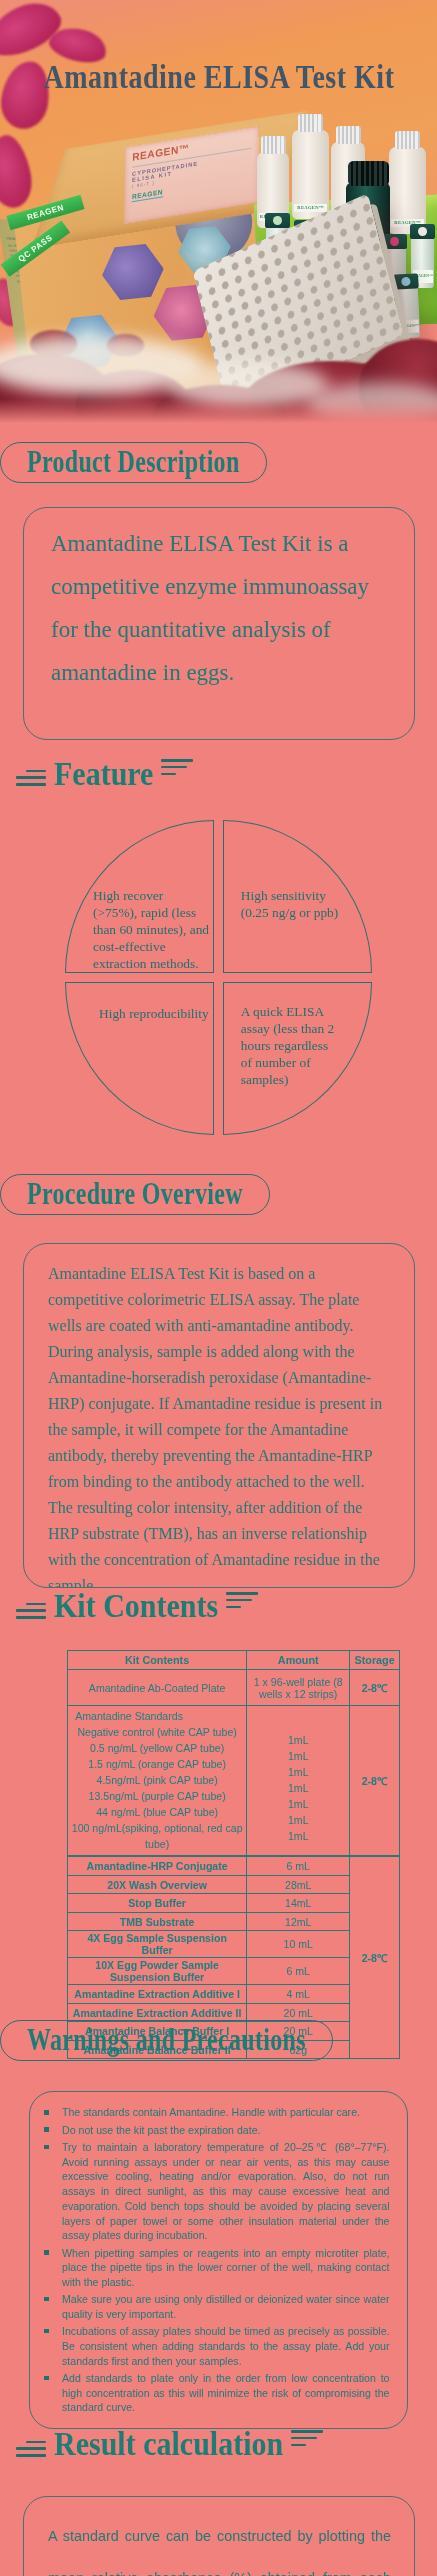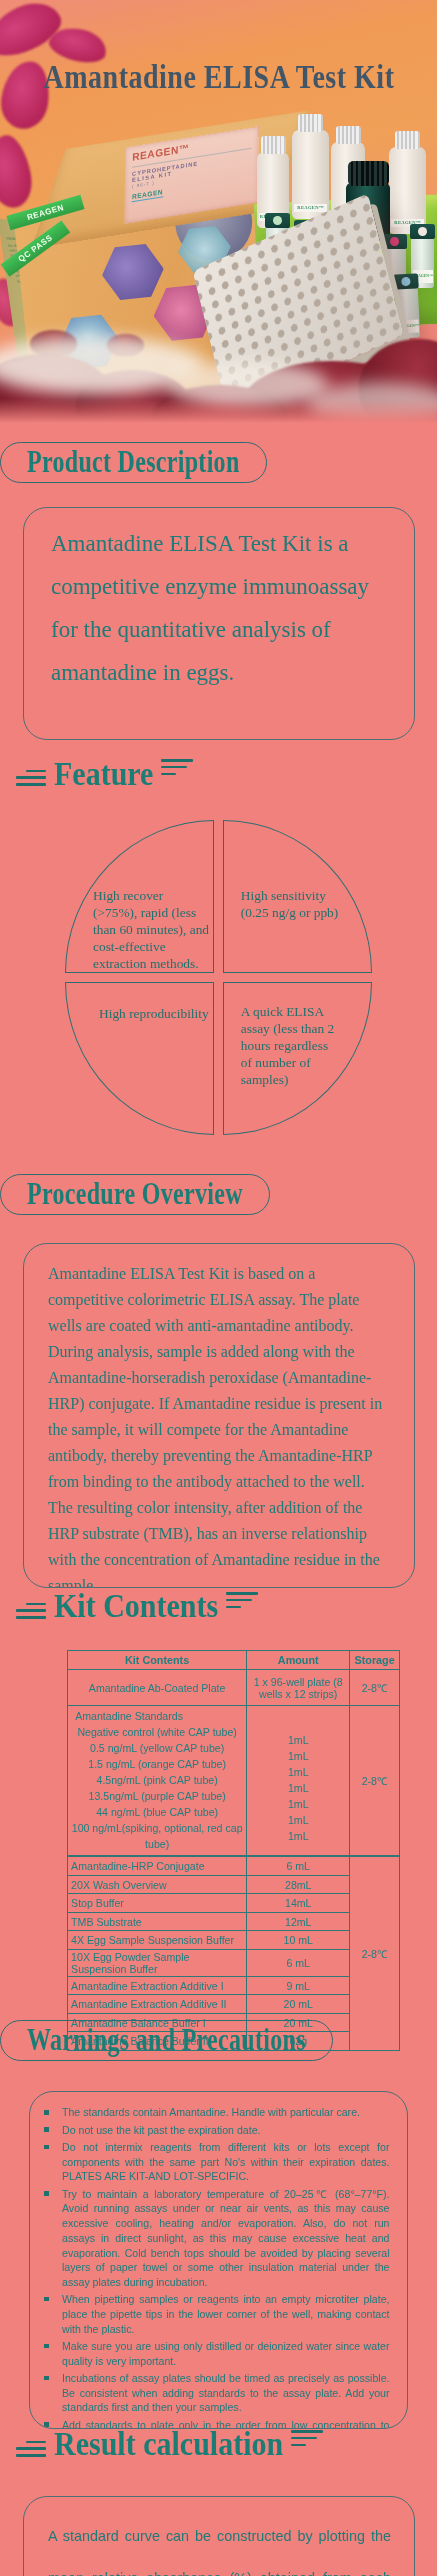--- a/index.html
+++ b/index.html
@@ -143,23 +143,23 @@
   #kit-table{border:1.5px solid #2e7678;}
   #kit-table th{font-size:10.8px;font-weight:bold;padding:3.1px 2.1px;text-align:center;}
   .col-name{width:54%;}.col-amt{width:31%;}.col-sto{width:15%;}
   .cell-center{text-align:center;}
   .plate-row td{height:33px;}
   .std-cell{padding:2.1px 0 3.1px 0 !important;margin-left:44px;}
   .grp-label{line-height:16px;text-align:left;padding-left:7.2px;}
   .std-item{line-height:16px;text-align:center;}
   .std-sp{height:16px;}
   .rg-row td{height:15.5px;}
-  .rg-row .nm{text-align:left;padding-left:7.2px;}
+  .rg-row .nm{text-align:center;padding-left:7.2px;font-weight:bold;}
   .sep-row td{border-top:2.1px solid #2e7678 !important;}
-  .sto{text-align:center;}
+  .sto{text-align:center;font-weight:bold;}
   #wp-pill{top:2020px;}
   #wp-box{top:2091px;left:29px;width:379px;height:338px;padding:13.4px 17.5px 0 0;overflow:hidden;}
   #wp-box ul{margin:0;padding:0;list-style:none;}
   #wp-box li{position:relative;padding-left:32px;margin-bottom:2.6px;font-size:10.6px;line-height:14.7px;
         text-align:justify;color:#1f7b7d;}
   #wp-box li::before{content:'';position:absolute;left:14px;top:4.6px;width:4.6px;height:4.6px;background:#20716e;}
   #rc-head{top:2427px;}
   #rc-box{top:2496px;left:23px;width:392px;height:223px;padding:17.5px 23px 0 24px;overflow:hidden;}
   #rc-box .rc-text{font-size:14.4px;line-height:42px;text-align:justify;color:#1f7b78;}
 </style>
@@ -357,21 +357,21 @@
     <tr class="rg-row">
       <td class="nm">4X Egg Sample Suspension Buffer</td>
       <td class="cell-center">10 mL</td>
     </tr>
     <tr class="rg-row">
       <td class="nm">10X Egg Powder Sample Suspension Buffer</td>
       <td class="cell-center">6 mL</td>
     </tr>
     <tr class="rg-row">
       <td class="nm">Amantadine Extraction Additive I</td>
-      <td class="cell-center">9 mL</td>
+      <td class="cell-center">4 mL</td>
     </tr>
     <tr class="rg-row">
       <td class="nm">Amantadine Extraction Additive II</td>
       <td class="cell-center">20 mL</td>
     </tr>
     <tr class="rg-row">
       <td class="nm">Amantadine Balance Buffer I</td>
       <td class="cell-center">20 mL</td>
     </tr>
     <tr class="rg-row">
@@ -381,21 +381,20 @@
   </tbody>
     </table>
 
   <div class="pill-wrap" id="wp-pill">
     <div class="pill"><span>Warnings and Precautions</span></div>
   </div>
   <div class="rbox" id="wp-box">
     <ul>
       <li>The standards contain Amantadine. Handle with particular care.</li>
       <li>Do not use the kit past the expiration date.</li>
-      <li>Do not intermix reagents from different kits or lots except for components with the same part No's within their expiration dates. PLATES ARE KIT-AND LOT-SPECIFIC.</li>
       <li>Try to maintain a laboratory temperature of 20–25℃ (68°–77°F). Avoid running assays under or near air vents, as this may cause excessive cooling, heating and/or evaporation. Also, do not run assays in direct sunlight, as this may cause excessive heat and evaporation. Cold bench tops should be avoided by placing several layers of paper towel or some other insulation material under the assay plates during incubation.</li>
       <li>When pipetting samples or reagents into an empty microtiter plate, place the pipette tips in the lower corner of the well, making contact with the plastic.</li>
       <li>Make sure you are using only distilled or deionized water since water quality is very important.</li>
       <li>Incubations of assay plates should be timed as precisely as possible. Be consistent when adding standards to the assay plate. Add your standards first and then your samples.</li>
       <li>Add standards to plate only in the order from low concentration to high concentration as this will minimize the risk of compromising the standard curve.</li>
 
     </ul>
   </div>
 
   <div class="sec-head" id="rc-head">

